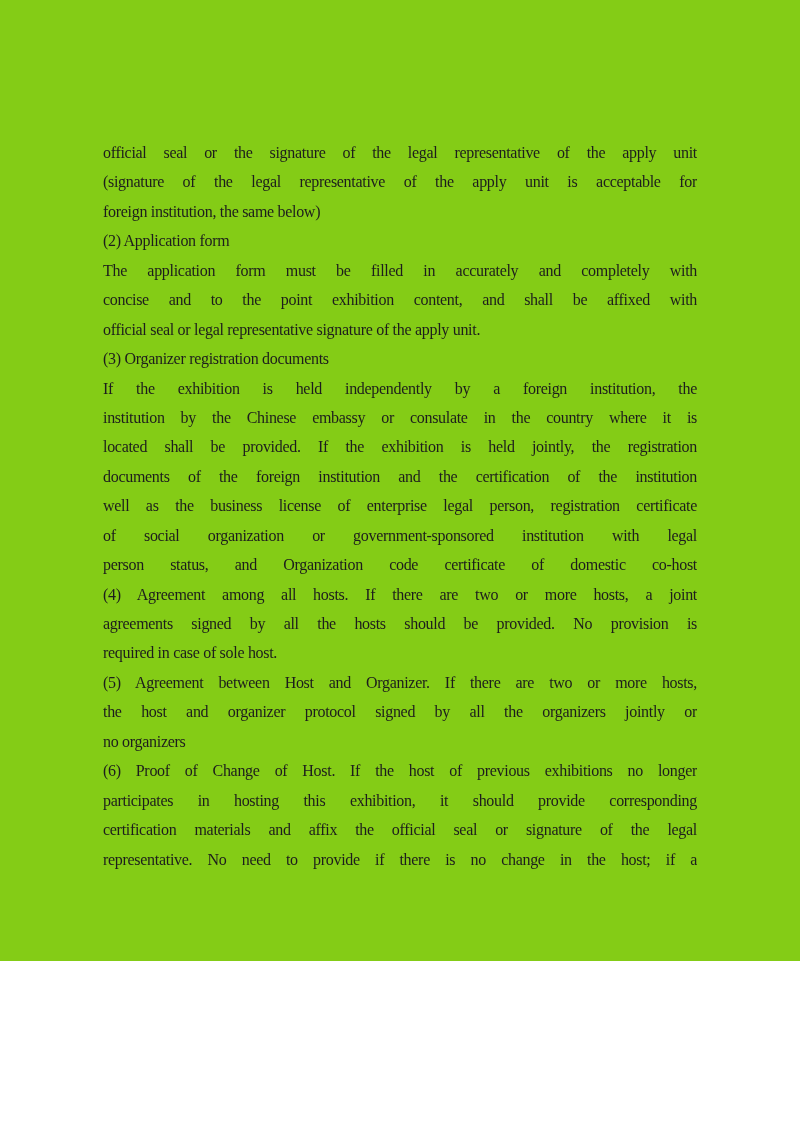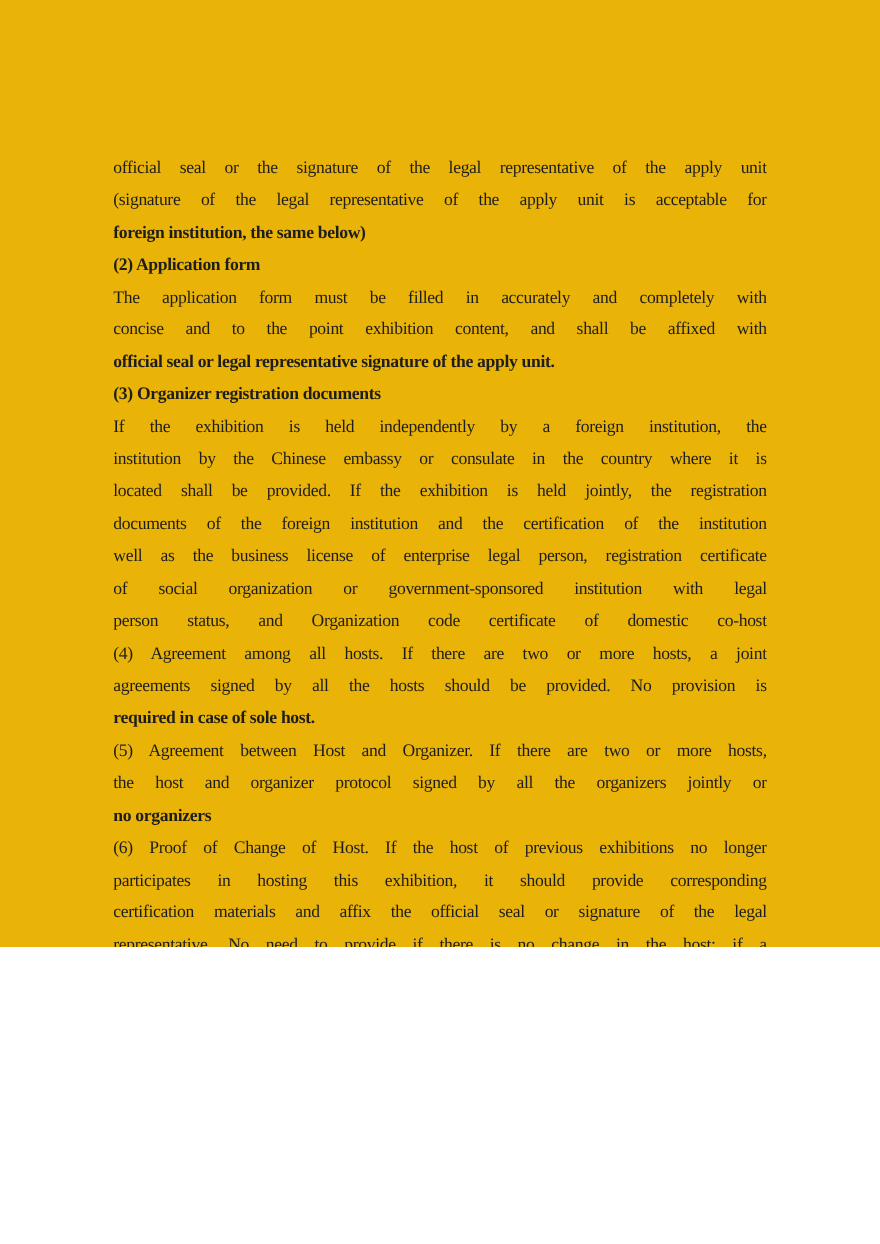--- a/index.html
+++ b/index.html
@@ -3,22 +3,22 @@
   <meta charset="utf-8">
   <style>
     html, body {
       margin: 0;
       padding: 0;
       background: #ffffff;
     }
     .page {
       position: relative;
       width: 800px;
-      height: 861px;
-      background: #eab308;
+      height: 961px;
+      background: #84cc16;
       font-family: "Liberation Serif", "DejaVu Serif", serif;
       color: #1d1d1d;
       overflow: hidden;
     }
     .text-block {
       position: absolute;
       left: 103px;
       top: 138px;
       width: 594px;
     }
@@ -29,21 +29,20 @@
       letter-spacing: -0.3px;
       overflow: hidden;
     }
     .line.stretch {
       text-align: justify;
       text-align-last: justify;
     }
     .line.flush {
       text-align: left;
       text-align-last: left;
-      font-weight: bold;
     }
     .footer {
       position: absolute;
       left: 0;
       top: 1045px;
       width: 800px;
       text-align: right;
       font-size: 16.5px;
       color: #1d1d1d;
       word-spacing: 7px;

